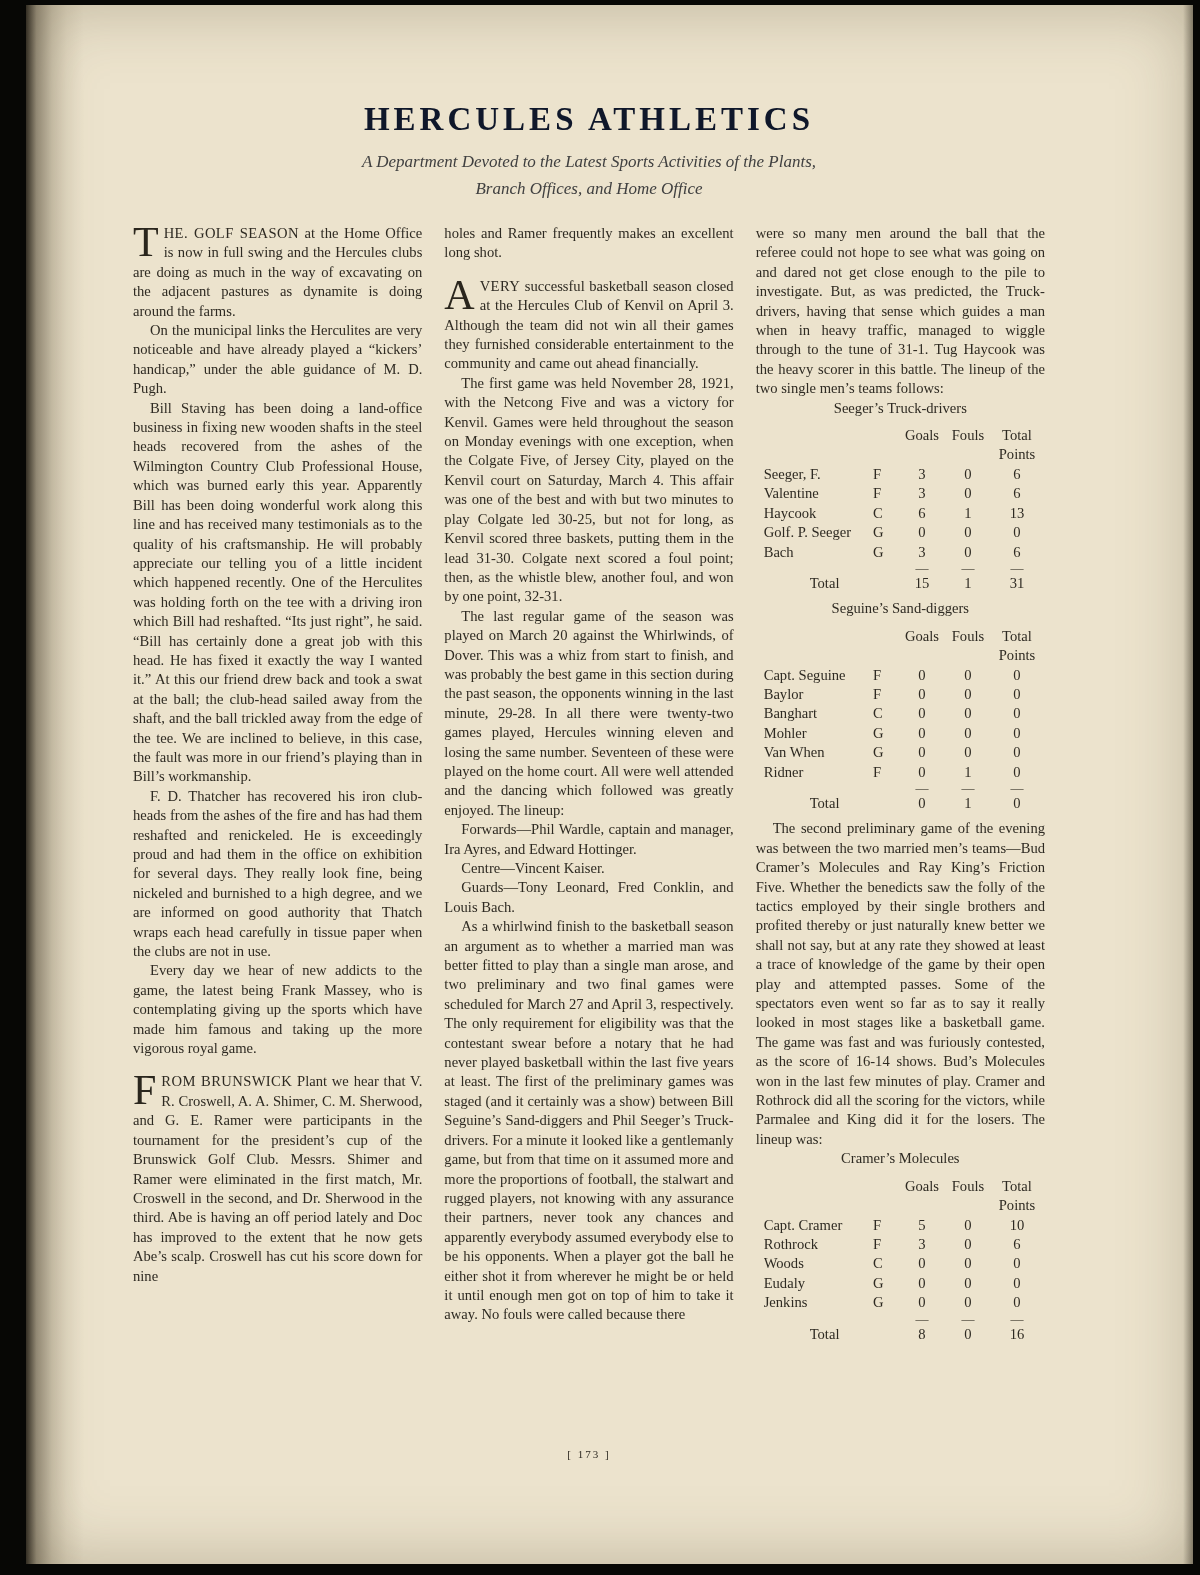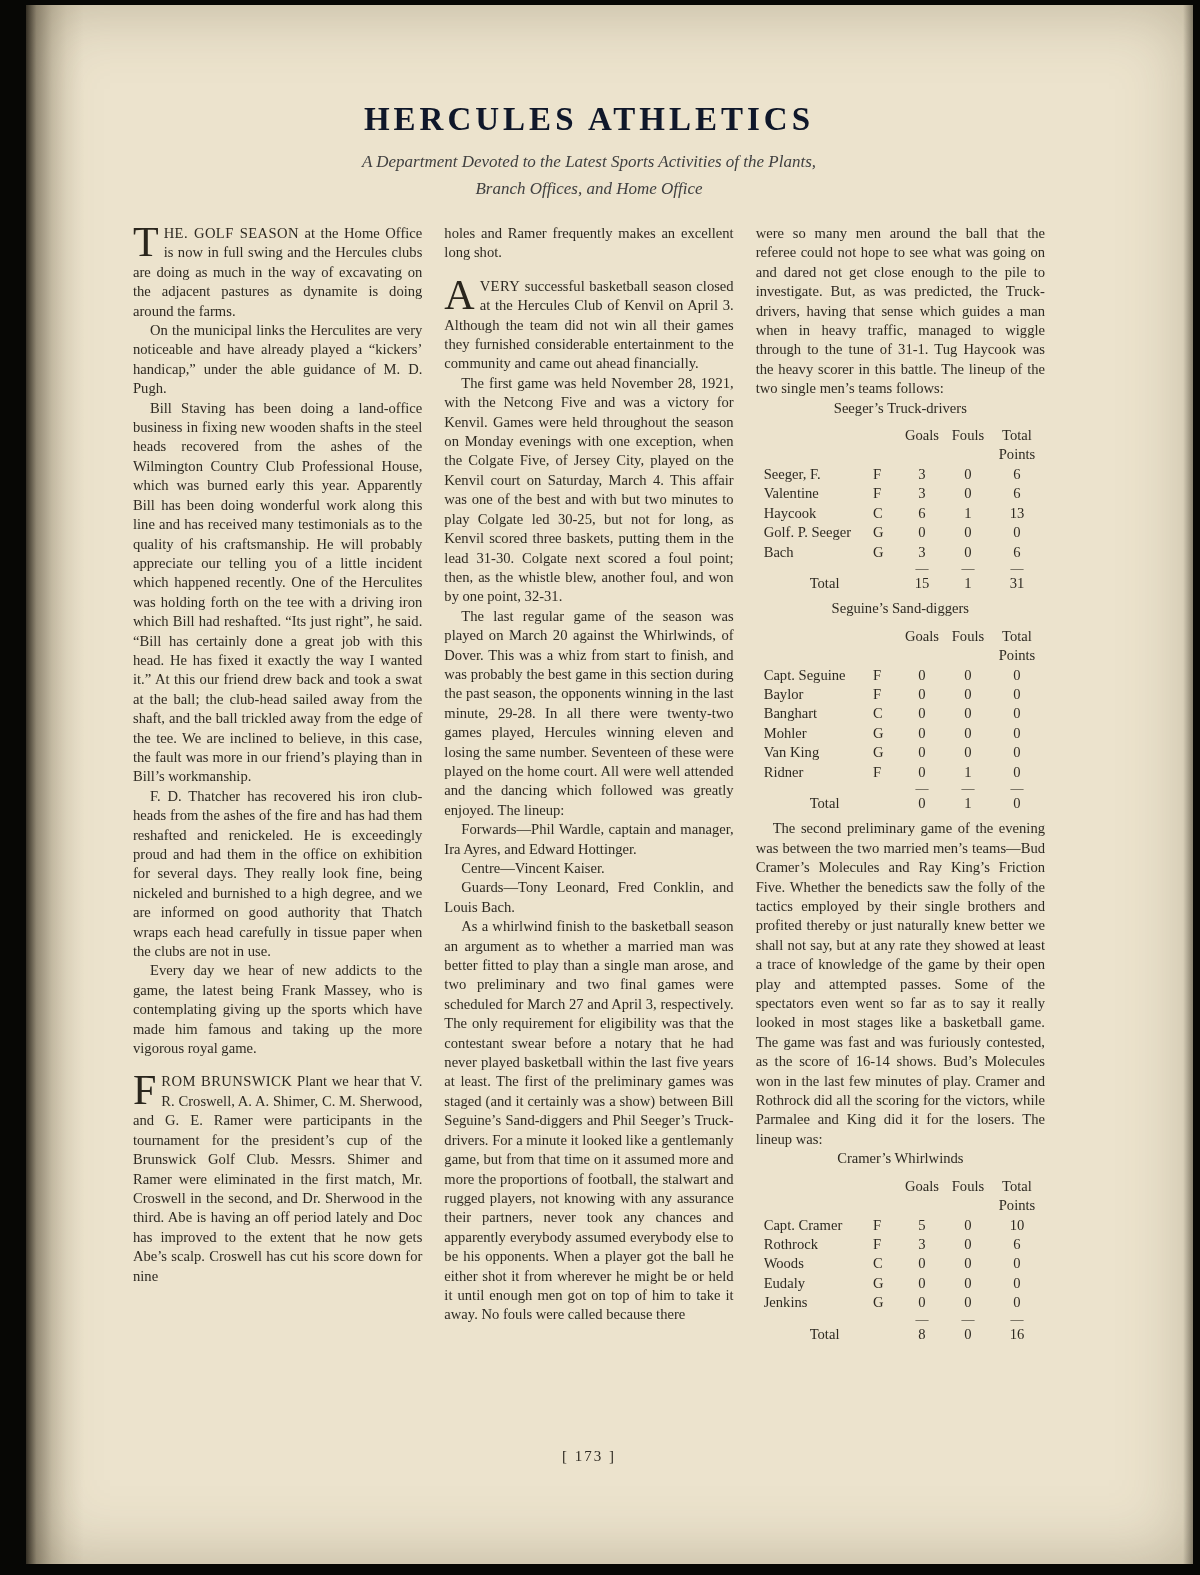--- a/index.html
+++ b/index.html
@@ -91,21 +91,21 @@
   .srow.head2 .c4 { text-align:center; }
   .srow.dash .c { line-height:12px; font-size:13px; color:#3a352b; }
   .srow.total { margin-bottom:2px; }
   .srow.total .c0 { padding-left:46px; }
   .page-number {
     position:absolute;
     top:1443px;
     left:107px;
     width:912px;
     text-align:center;
-    font-size:15px;
+    font-size:11px;
     letter-spacing:2px;
   }
 </style>
 </head>
 <body>
 
 <div class="page">
   <div class="binding-edge"></div>
   <div class="right-edge"></div>
 
@@ -240,21 +240,21 @@
               <span class="c c4">0</span>
             </div>
             <div class="srow ">
               <span class="c c0">Mohler</span>
               <span class="c c1">G</span>
               <span class="c c2">0</span>
               <span class="c c3">0</span>
               <span class="c c4">0</span>
             </div>
             <div class="srow ">
-              <span class="c c0">Van King</span>
+              <span class="c c0">Van When</span>
               <span class="c c1">G</span>
               <span class="c c2">0</span>
               <span class="c c3">0</span>
               <span class="c c4">0</span>
             </div>
             <div class="srow ">
               <span class="c c0">Ridner</span>
               <span class="c c1">F</span>
               <span class="c c2">0</span>
               <span class="c c3">1</span>
@@ -270,21 +270,21 @@
             <div class="srow total">
               <span class="c c0">Total</span>
               <span class="c c1"></span>
               <span class="c c2">0</span>
               <span class="c c3">1</span>
               <span class="c c4">0</span>
             </div>
           </div>
           <p class="para indent">The second preliminary game of the evening was between the two married men’s teams—Bud Cramer’s Molecules and Ray King’s Friction Five. Whether the benedicts saw the folly of the tactics employed by their single brothers and profited thereby or just naturally knew better we shall not say, but at any rate they showed at least a trace of knowledge of the game by their open play and attempted passes. Some of the spectators even went so far as to say it really looked in most stages like a basketball game. The game was fast and was furiously contested, as the score of 16-14 shows. Bud’s Molecules won in the last few minutes of play. Cramer and Rothrock did all the scoring for the victors, while Parmalee and King did it for the losers. The lineup was:</p>
           <div class="score">
-            <div class="score-title">Cramer’s Whirlwinds</div>
+            <div class="score-title">Cramer’s Molecules</div>
             <div class="srow head">
               <span class="c c0"></span>
               <span class="c c1"></span>
               <span class="c c2">Goals</span>
               <span class="c c3">Fouls</span>
               <span class="c c4">Total</span>
             </div>
             <div class="srow head2">
               <span class="c c0"></span>
               <span class="c c1"></span>

